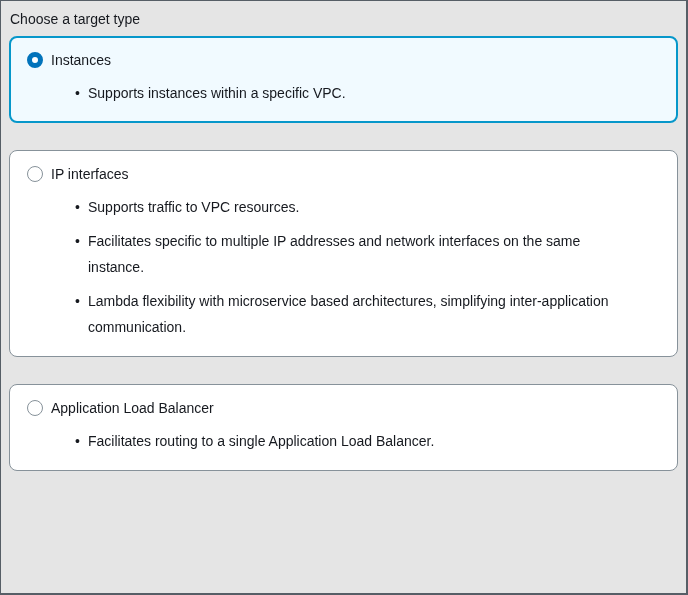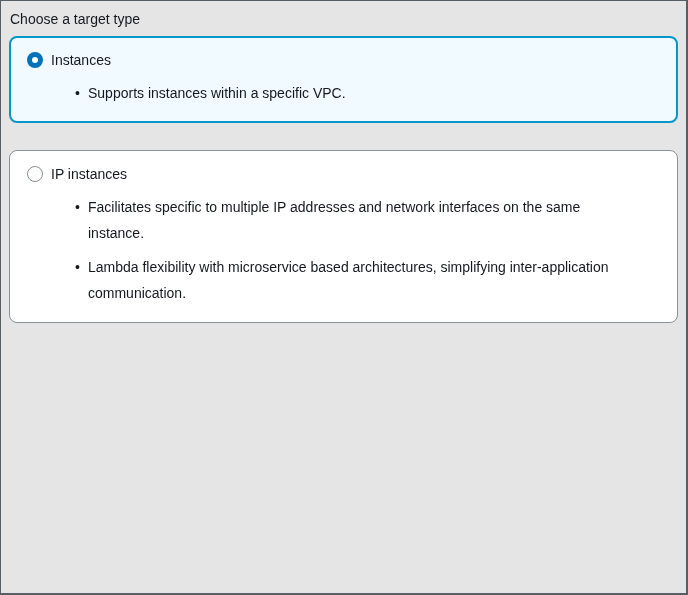--- a/index.html
+++ b/index.html
@@ -95,23 +95,33 @@
       <span class="option-label">Instances</span>
     </div>
     <ul class="bullets">
           <li>Supports instances within a specific VPC.</li>
         </ul>
   </div>
 
   <div class="card">
     <div class="option-header">
       <span class="radio"></span>
-      <span class="option-label">IP instances</span>
+      <span class="option-label">IP interfaces</span>
     </div>
     <ul class="bullets">
+          <li>Supports traffic to VPC resources.</li>
           <li>Facilitates specific to multiple IP addresses and network interfaces on the same instance.</li>
           <li>Lambda flexibility with microservice based architectures, simplifying inter-application communication.</li>
         </ul>
   </div>
 
 
+  <div class="card">
+    <div class="option-header">
+      <span class="radio"></span>
+      <span class="option-label">Application Load Balancer</span>
+    </div>
+    <ul class="bullets">
+          <li>Facilitates routing to a single Application Load Balancer.</li>
+        </ul>
+  </div>
 </div>
 </div>
 
 </body></html>

